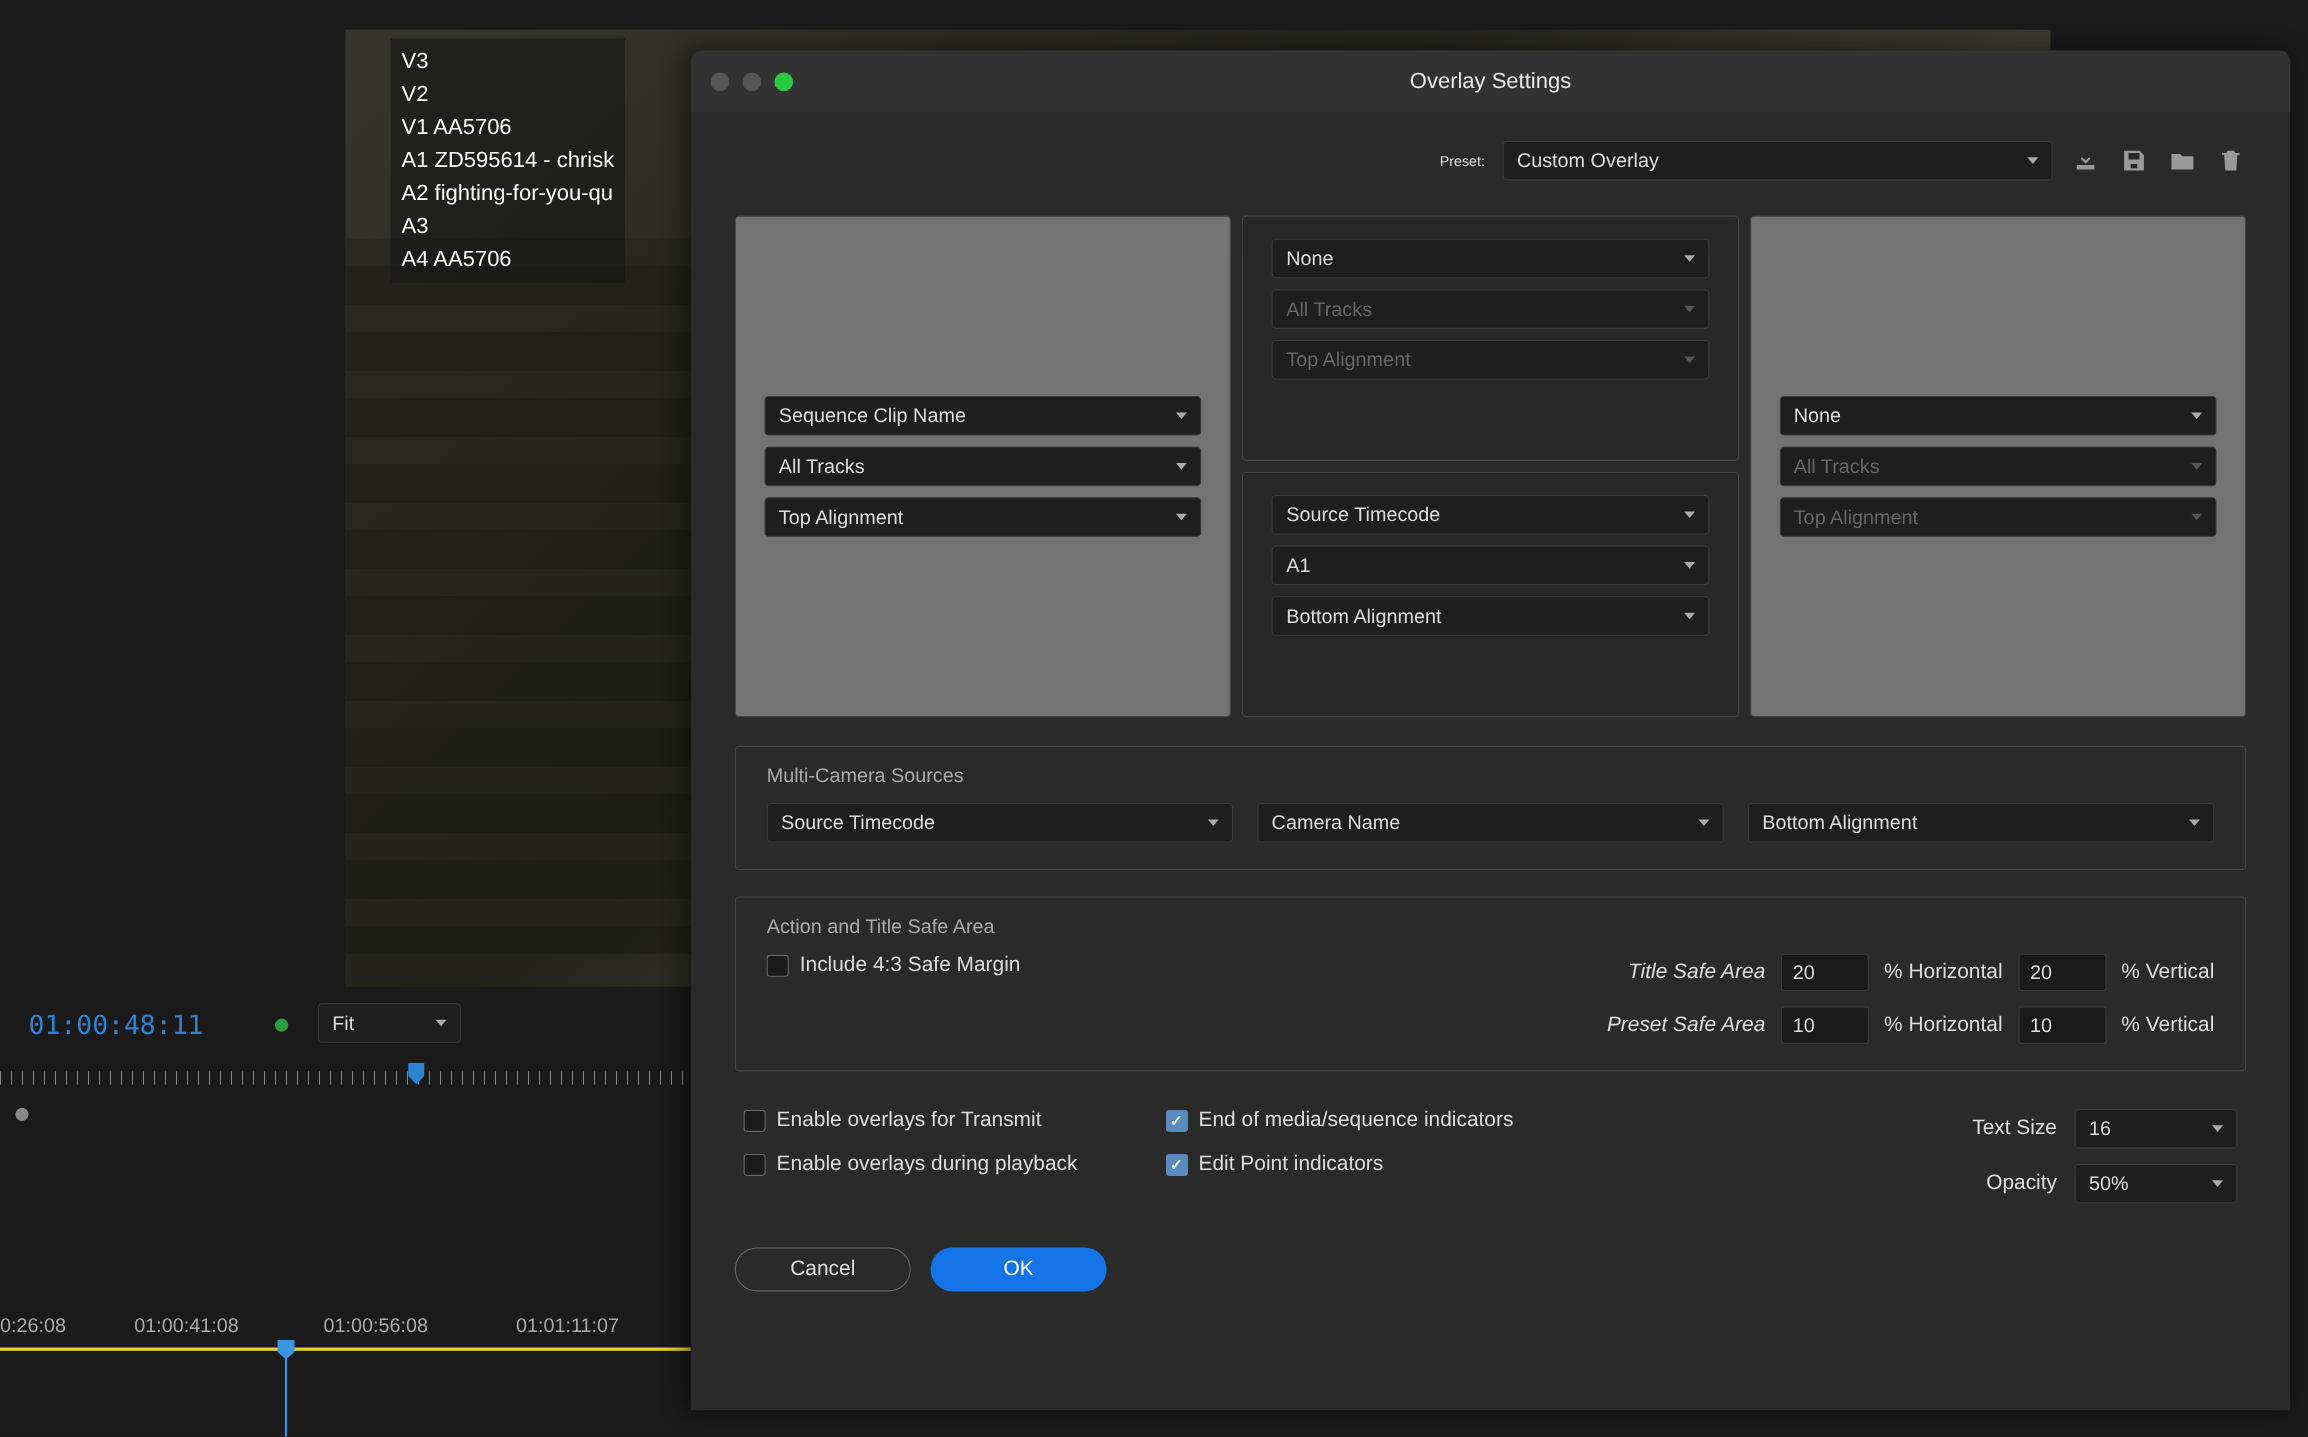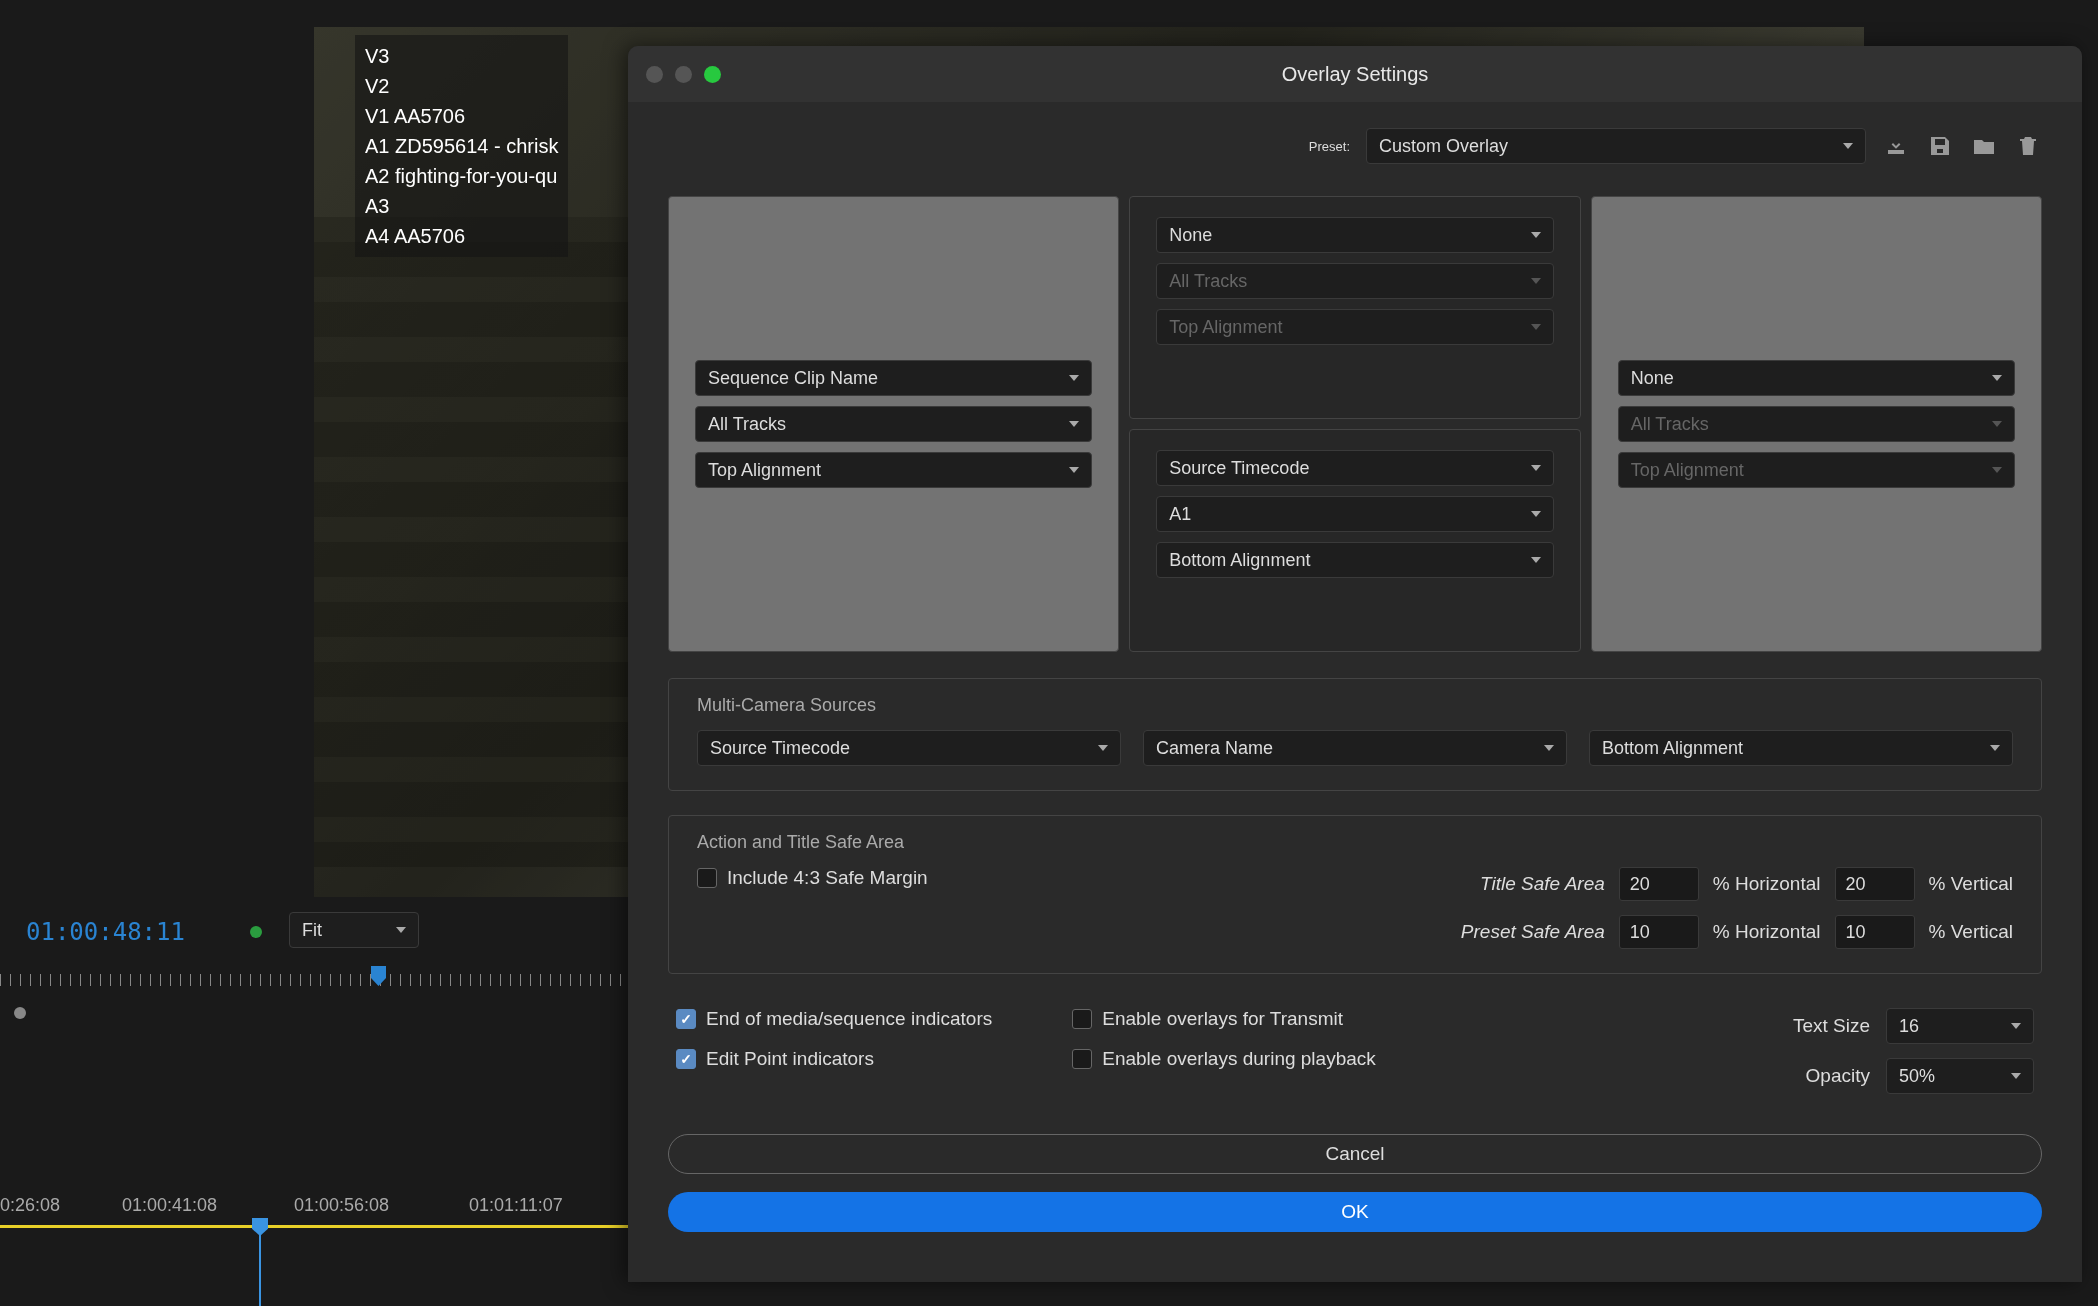--- a/index.html
+++ b/index.html
@@ -352,21 +352,20 @@
       gap: 14px;
     }
     .to-row { display: flex; align-items: center; gap: 16px; font-size: 19px; color: #ddd; justify-content: flex-end; }
     .small-dd { width: 148px; }
     
     .bottom-buttons {
       display: flex;
       justify-content: flex-start;
       gap: 18px;
       padding-top: 10px;
-      flex-direction: column;
     }
     .btn {
       min-width: 160px;
       height: 40px;
       border-radius: 20px;
       display: flex;
       align-items: center;
       justify-content: center;
       font-size: 19px;
       cursor: pointer;
@@ -541,36 +540,36 @@
             <input class="num-input" value="10" style="">
             <span>% Vertical</span>
           </div>
         </div>
       </div>
     </div>
 
     <div class="bottom-checks">
       <div class="check-col">
         <div class="checkbox-row">
+          <span class="cbox"></span>
+          <span>Enable overlays for Transmit</span>
+        </div>
+        <div class="checkbox-row">
+          <span class="cbox"></span>
+          <span>Enable overlays during playback</span>
+        </div>
+      </div>
+      <div class="check-col">
+        <div class="checkbox-row">
           <span class="cbox checked"></span>
           <span>End of media/sequence indicators</span>
         </div>
         <div class="checkbox-row">
           <span class="cbox checked"></span>
           <span>Edit Point indicators</span>
-        </div>
-      </div>
-      <div class="check-col">
-        <div class="checkbox-row">
-          <span class="cbox"></span>
-          <span>Enable overlays for Transmit</span>
-        </div>
-        <div class="checkbox-row">
-          <span class="cbox"></span>
-          <span>Enable overlays during playback</span>
         </div>
       </div>
       <div class="text-opacity">
         <div class="to-row">
           <span>Text Size</span>
           <div class="dropdown small-dd">
               <span>16</span>
             </div>
         </div>
         <div class="to-row">

